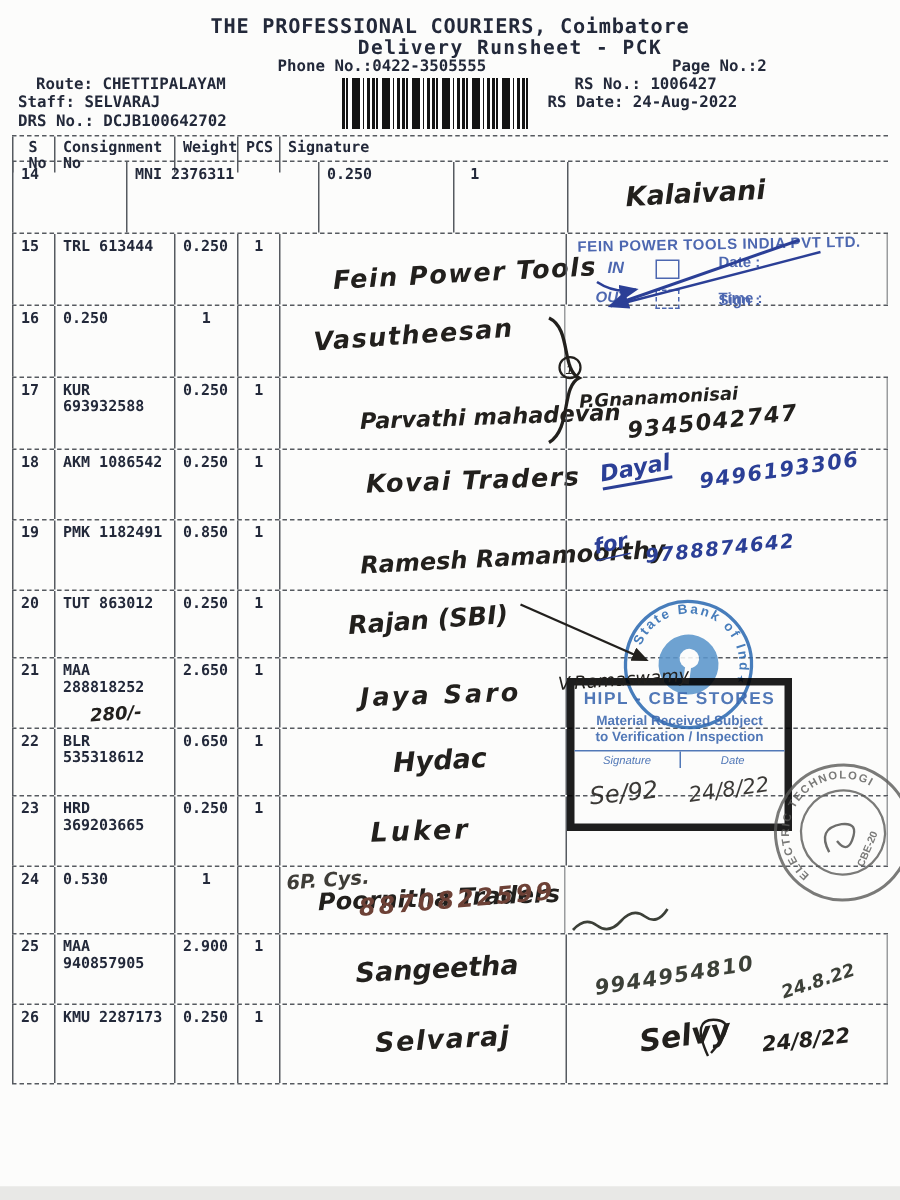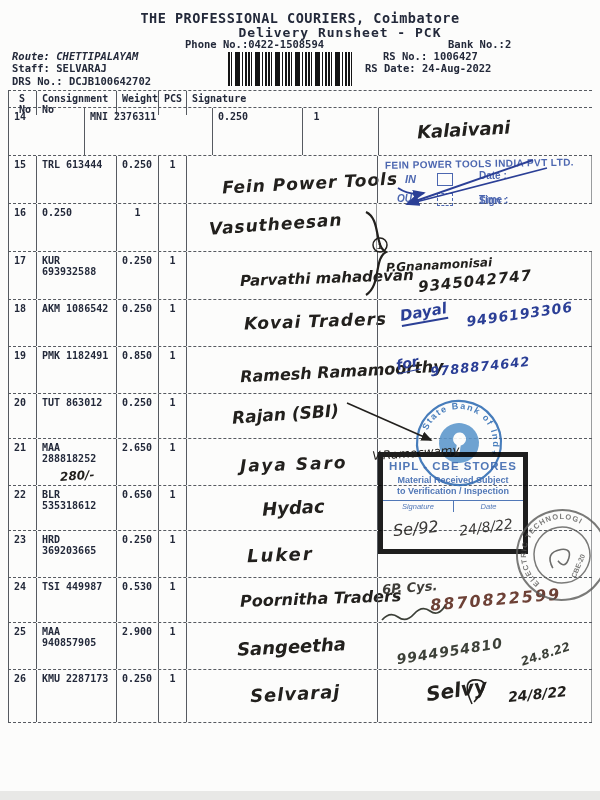--- a/index.html
+++ b/index.html
@@ -36,24 +36,24 @@
   .hipl-cell+.hipl-cell{border-left:1.5px solid #3a66ae;}
   svg text{font-family:"Liberation Sans",sans-serif;}
 </style>
 </head>
 <body>
 
 <div id="page">
 
   <div class="abs title" style="top:10px;left:0;">THE PROFESSIONAL COURIERS, Coimbatore</div>
   <div class="abs sub" style="top:25px;left:0;margin-left:40px;">Delivery Runsheet - PCK</div>
-  <div class="abs h-small" style="top:38px;left:185px;">Phone No.:0422-1508594</div>
-  <div class="abs h-small" style="top:38px;left:448px;">Bank No.:2</div>
-
-  <div class="abs h-small" style="top:50px;left:12px;font-style:italic;"><span>Route:</span> <span>CHETTIPALAYAM</span></div>
+  <div class="abs h-small" style="top:38px;left:185px;">Phone No.:0422-3505555</div>
+  <div class="abs h-small" style="top:38px;left:448px;">Page No.:2</div>
+
+  <div class="abs h-small" style="top:50px;left:24px;"><span>Route:</span> <span>CHETTIPALAYAM</span></div>
   <div class="abs h-small" style="top:62px;left:12px;"><span>Staff:</span> <span>SELVARAJ</span></div>
   <div class="abs h-small" style="top:75px;left:12px;"><span>DRS No.:</span> <span>DCJB100642702</span></div>
 
   <div class="abs barcode" style="top:52px;left:228px;width:124px;height:34px;"></div>
 
   <div class="abs h-small" style="top:50px;left:383px;"><span>RS No.:</span> <span>1006427</span></div>
   <div class="abs h-small" style="top:62px;left:365px;"><span>RS Date:</span> <span>24-Aug-2022</span></div>
 
   <div id="tbl">
     <div class="trow thead">
@@ -160,21 +160,20 @@
       <div class="td">23</div>
       <div class="td">HRD 369203665</div>
       <div class="td">0.250</div>
       <div class="td" style="text-align:center;padding-left:0;">1</div>
       <div class="td"><span class="hw cd" style="margin:10px 0 0 55px;font-size:18px;transform:rotate(-2deg);letter-spacing:2px;">Luker</span></div>
       <div class="td"></div>
     </div>
 
     <div class="trow" style="height:44px;">
       <div class="td">24</div>
-      <div class="td">TSI 449987</div>
       <div class="td">0.530</div>
       <div class="td" style="text-align:center;padding-left:0;">1</div>
       <div class="td"><span class="hw cd" style="margin:8px 0 0 48px;font-size:16px;transform:rotate(-2deg);">Poornitha Traders</span></div>
       <div class="td">
         <span class="hw sigpos" style="left:4px;top:2px;font-size:13px;color:#3f3d38;transform:rotate(-4deg);">6P. Cys.</span>
         <span class="hw red sigpos" style="left:52px;top:12px;font-size:16px;letter-spacing:2px;transform:rotate(-5deg);">8870822599</span>
       </div>
     </div>
 
     <div class="trow" style="height:46px;">

